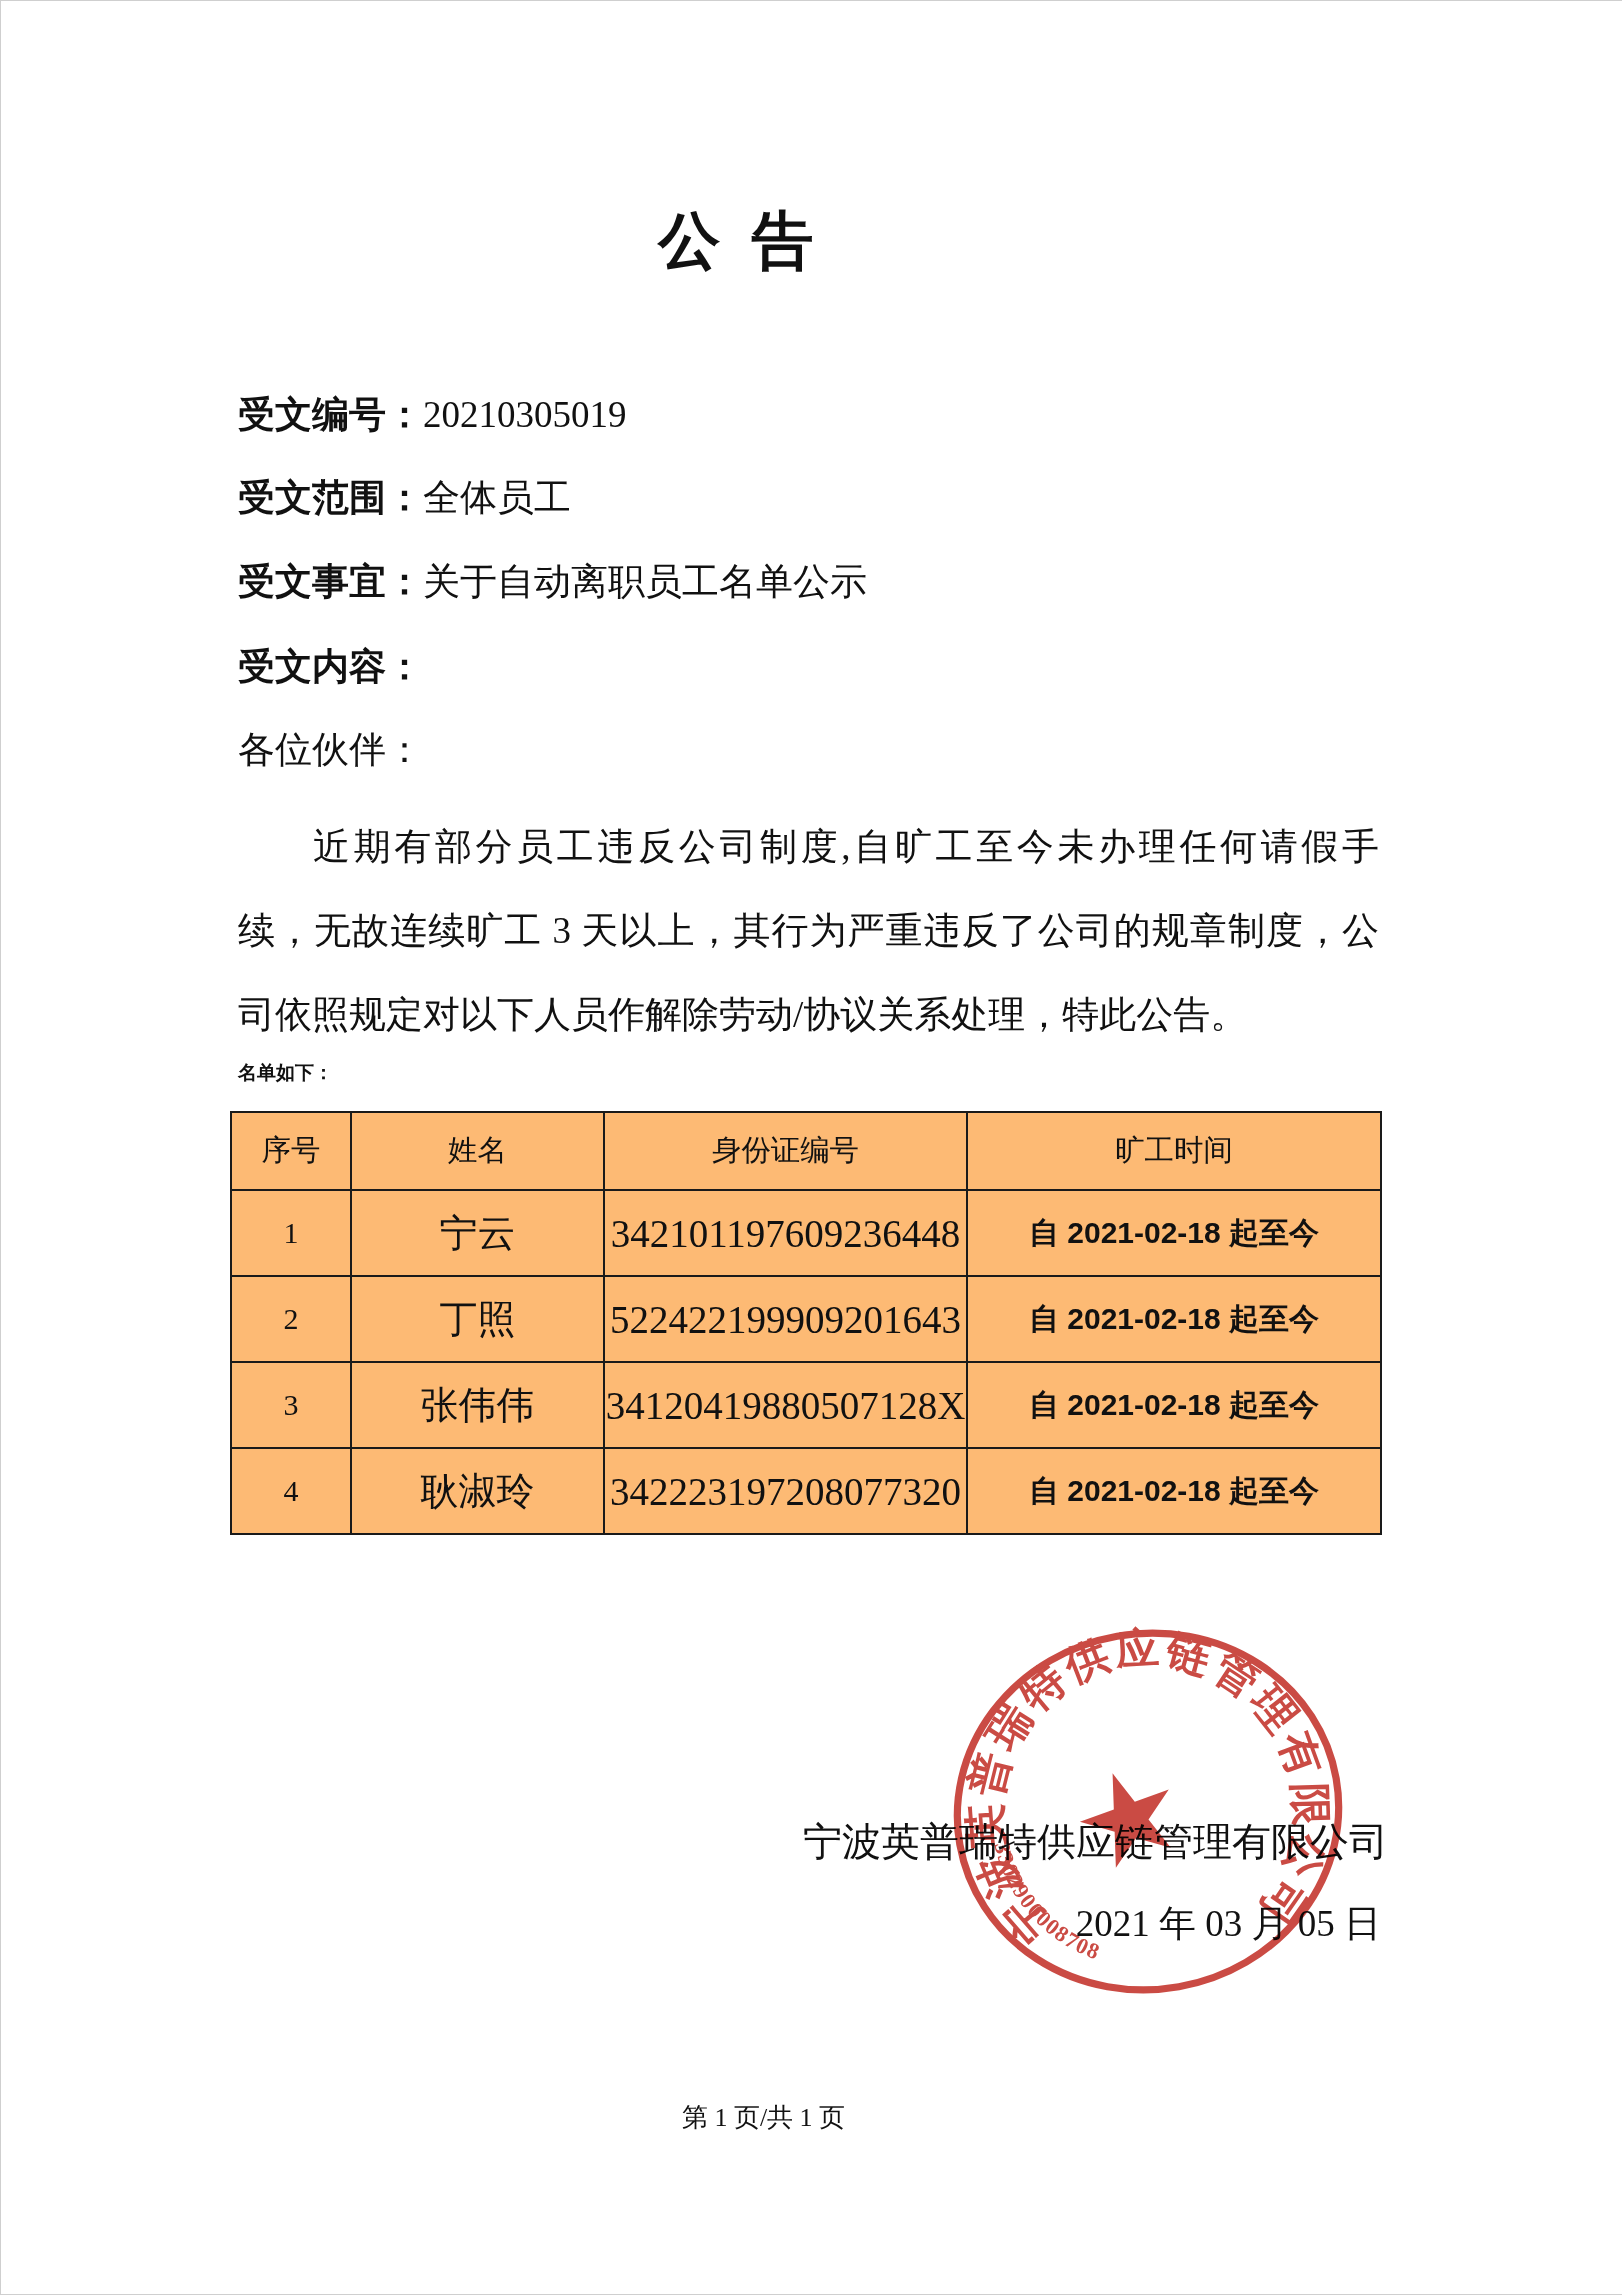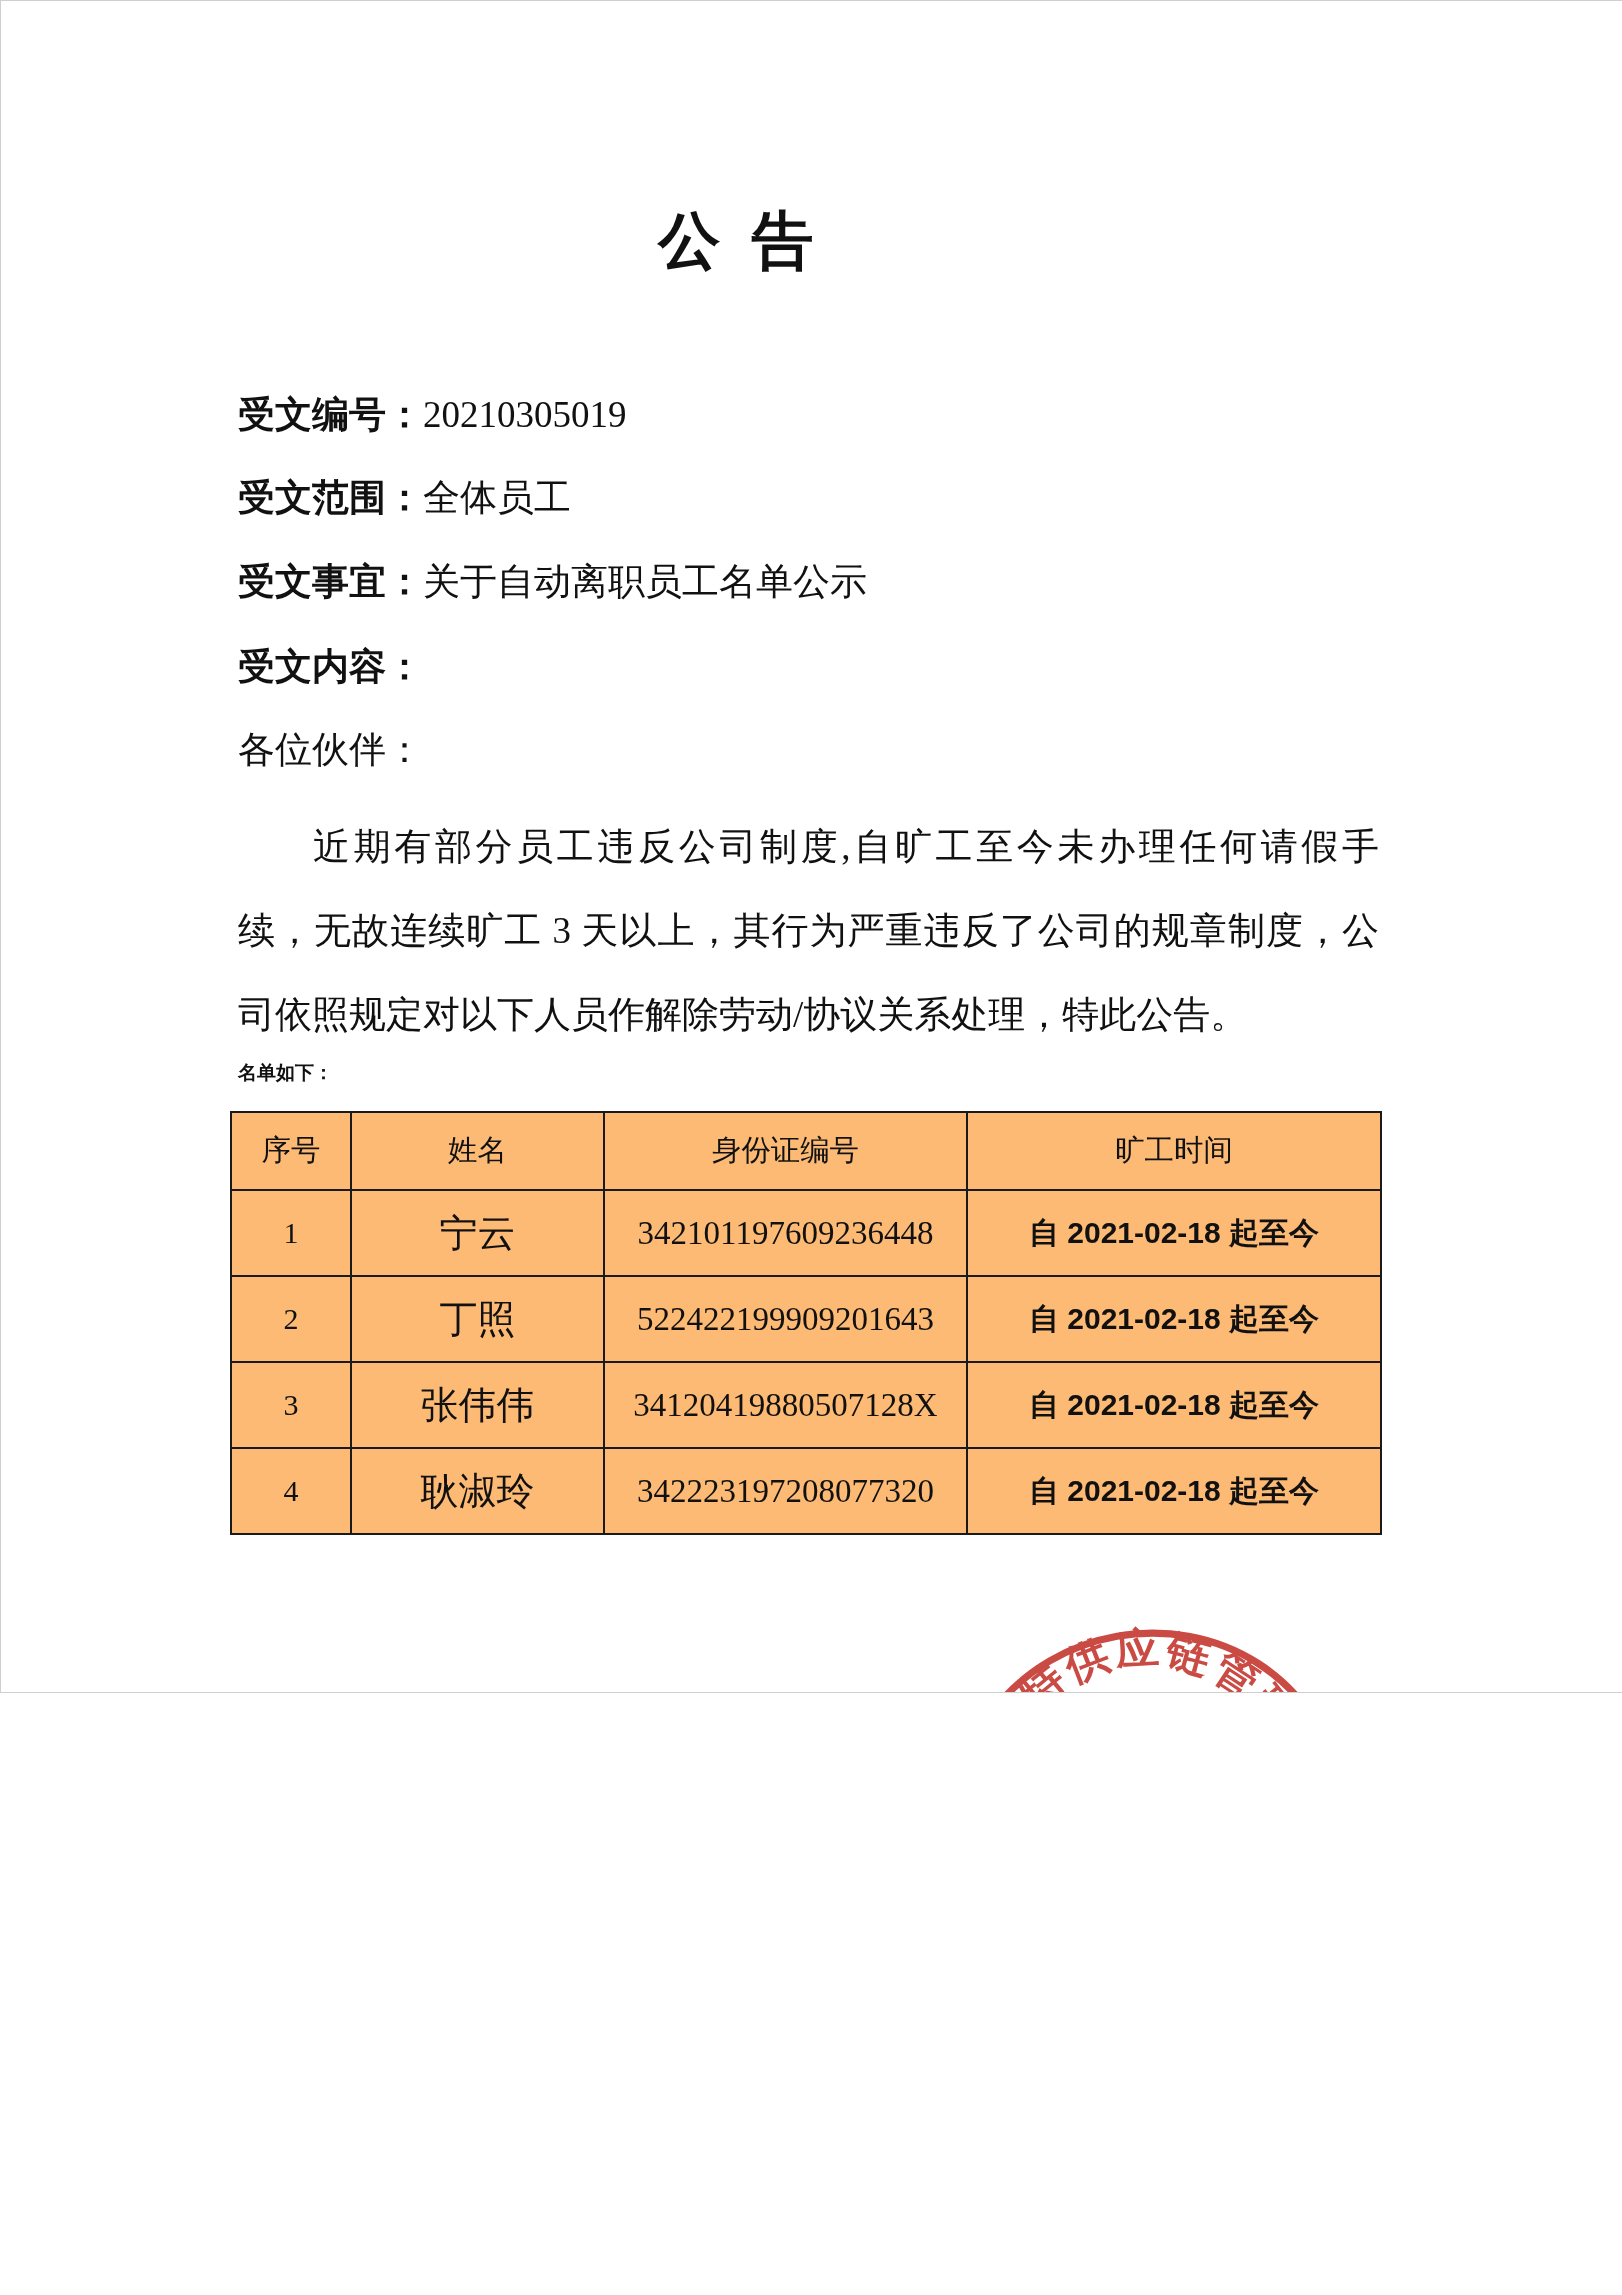--- a/index.html
+++ b/index.html
@@ -1,19 +1,19 @@
 <!DOCTYPE html>
 <html style="font-size:10.5px"><head>
 <meta charset="utf-8">
 <style>
   html,body{margin:0;padding:0;background:#ffffff;}
   .page{
     position:relative;
     width:1623px;
-    height:1693px;
+    height:2295px;
     background:#ffffff;
     border:0.7px solid #cfcfcf;
     box-sizing:border-box;
     overflow:hidden;
     font-family:"Liberation Serif","DejaVu Serif",serif;
     color:#111111;
   }
   .doc-title{
     position:absolute;
     top:198px;
@@ -80,21 +80,21 @@
     text-align:center;
     vertical-align:middle;
     padding:0;
     background:#fdba74;
   }
   table.roster tr.hdr{height:78px;}
   table.roster tr.data{height:86px;}
   table.roster th{font-size:29.4px;font-weight:400;}
   td.c-idx{font-size:30px;}
   td.c-name{font-size:38px;}
-  td.c-id{font-size:33px;}
+  td.c-id{font-size:39px;}
   td.c-time{
     font-family:"Liberation Sans","DejaVu Sans",sans-serif;
     font-size:30px;
     font-weight:700;
   }
   .sig-company{
     position:absolute;
     top:1814px;
     right:234px;
     font-size:39px;

